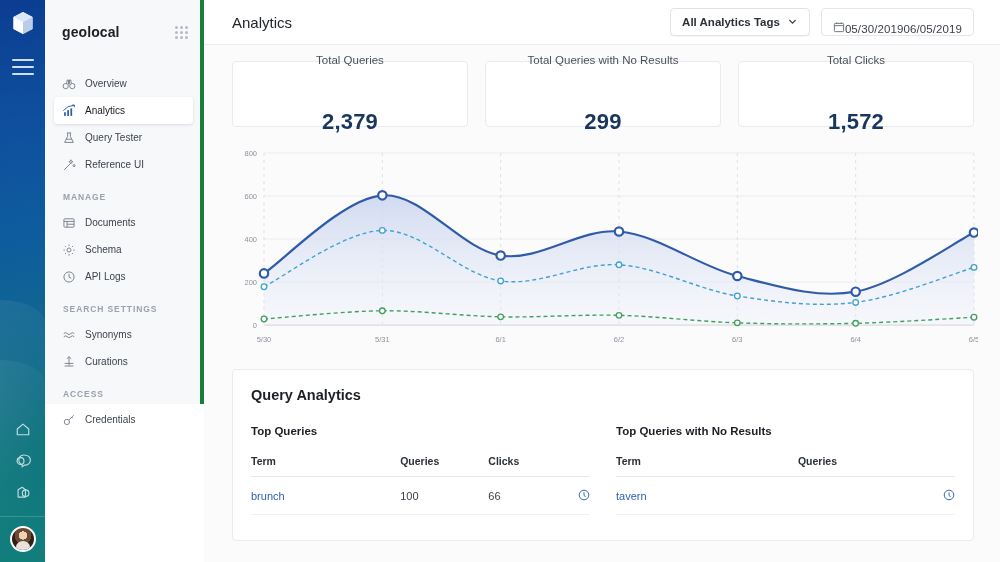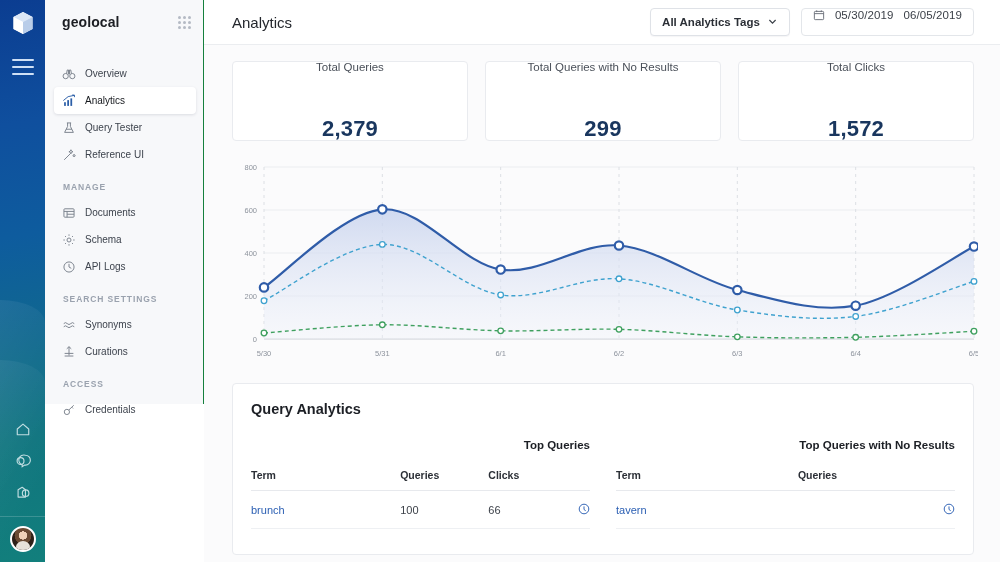--- a/index.html
+++ b/index.html
@@ -48,22 +48,22 @@
   }
   .rail-avatar::before {
     content:""; position:absolute; left:4px; right:4px; bottom:0; height:9px;
     background:#e8e2da; border-radius: 50% 50% 0 0 / 70% 70% 0 0;
   }
 
   
   .sidebar {
     width: 159px; flex: 0 0 159px; height: 404px;
     background: #f7f8fa;
-    border-right: 1px solid #15803d;
-    padding-top: 0;
+    border-right: 4px solid #15803d;
+    padding-top: 10px;
   }
   .sb-head { height: 44px; display: flex; align-items: center; padding: 0 12px 0 17px; }
   .sb-title { font-size: 14px; font-weight: 700; color: #1c1e23; letter-spacing: .1px; }
   .sb-grid { margin-left: auto; width: 13px; height: 13px;
      display: grid; grid-template-columns: repeat(3,1fr); grid-template-rows: repeat(3,1fr); gap: 2px; }
   .sb-grid i { display: block; width: 3px; height: 3px; background: #b4bac4; border-radius: 50%; }
   .sb-nav { padding-top: 16px; }
   .sb-group-label {
     font-size: 8.5px; font-weight: 700; letter-spacing: .9px;
     color: #9aa2ae; padding: 14px 0 7px 18px; text-transform: uppercase;
@@ -87,29 +87,29 @@
   .page-title { font-size: 15px; color: #24272d; font-weight: 400; }
   .topbar-right { margin-left: auto; display: flex; align-items: center; gap: 11px; }
   .tag-select {
     height: 28px; border: 1px solid #dfe2e7; border-radius: 4px; background: #fff;
     display: flex; align-items: center; gap: 7px; padding: 0 11px;
     font-size: 11.5px; color: #2b2f36; font-weight: 700; cursor: pointer;
     box-shadow: 0 1px 1px rgba(20,30,50,.04);
   }
   .date-box {
     height: 28px; border: 1px solid #e3e6ea; border-radius: 4px; background: #fff;
-    display: flex; align-items: flex-start; gap: 10px; padding: 0 11px;
+    display: flex; align-items: flex-end; gap: 0; padding: 0 11px;
     font-size: 11.5px; color: #3a3f47; cursor: pointer;
   }
   .date-box .dval { letter-spacing: .1px; }
 
   
   .stats { display: flex; gap: 17px; padding: 16px 26px 0 28px; }
   .stat {
-    flex: 1 1 0; height: 80px; background: #fff;
+    flex: 1 1 0; height: 66px; background: #fff;
     border: 1px solid #e9ebef; border-radius: 4px;
     display: flex; flex-direction: column; align-items: center; justify-content: center; gap: 36px;
   }
   .stat-label { font-size: 11.5px; color: #4a5059; margin-bottom: 7px; }
   .stat-value { font-size: 22px; color: #19365e; font-weight: 700; letter-spacing: .2px; }
 
   
   .chart-wrap { padding: 16px 26px 0 28px; position: relative; }
   .chart-svg { display: block; width: 746px; height: 212px; }
   .axis-label { font-size: 7.5px; fill: #8d939d; font-family: "Liberation Sans", sans-serif; }
@@ -117,21 +117,21 @@
   
   .qa-card {
     margin: 14px 26px 0 28px; background: #fff;
     border: 1px solid #e9ebef; border-radius: 4px;
     padding: 17px 18px 0 18px; height: 172px; overflow: hidden;
   }
   .qa-title { font-size: 14.5px; color: #1c1f25; font-weight: 700; }
   .qa-sub { font-size: 11.5px; color: #6b717b; margin-top: 5px; }
   .qa-cols { display: flex; gap: 26px; margin-top: 22px; }
   .qa-col { flex: 1 1 0; }
-  .qa-col-title { font-size: 11.5px; font-weight: 700; color: #1c1f25; text-align: right; }
+  .qa-col-title { font-size: 11.5px; font-weight: 700; color: #1c1f25; }
   .qa-table { width: 100%; border-collapse: collapse; margin-top: 18px; }
   .qa-table th {
     text-align: left; font-size: 10.5px; font-weight: 700; color: #2b2f36;
     padding: 0 0 9px 0; border-bottom: 1px solid #e7e9ed;
   }
   .qa-table td {
     font-size: 11px; color: #3c4149; padding: 12px 0 11px 0;
     border-bottom: 1px solid #eef0f3;
   }
   .qa-link { color: #2b5fb3; cursor: pointer; }

